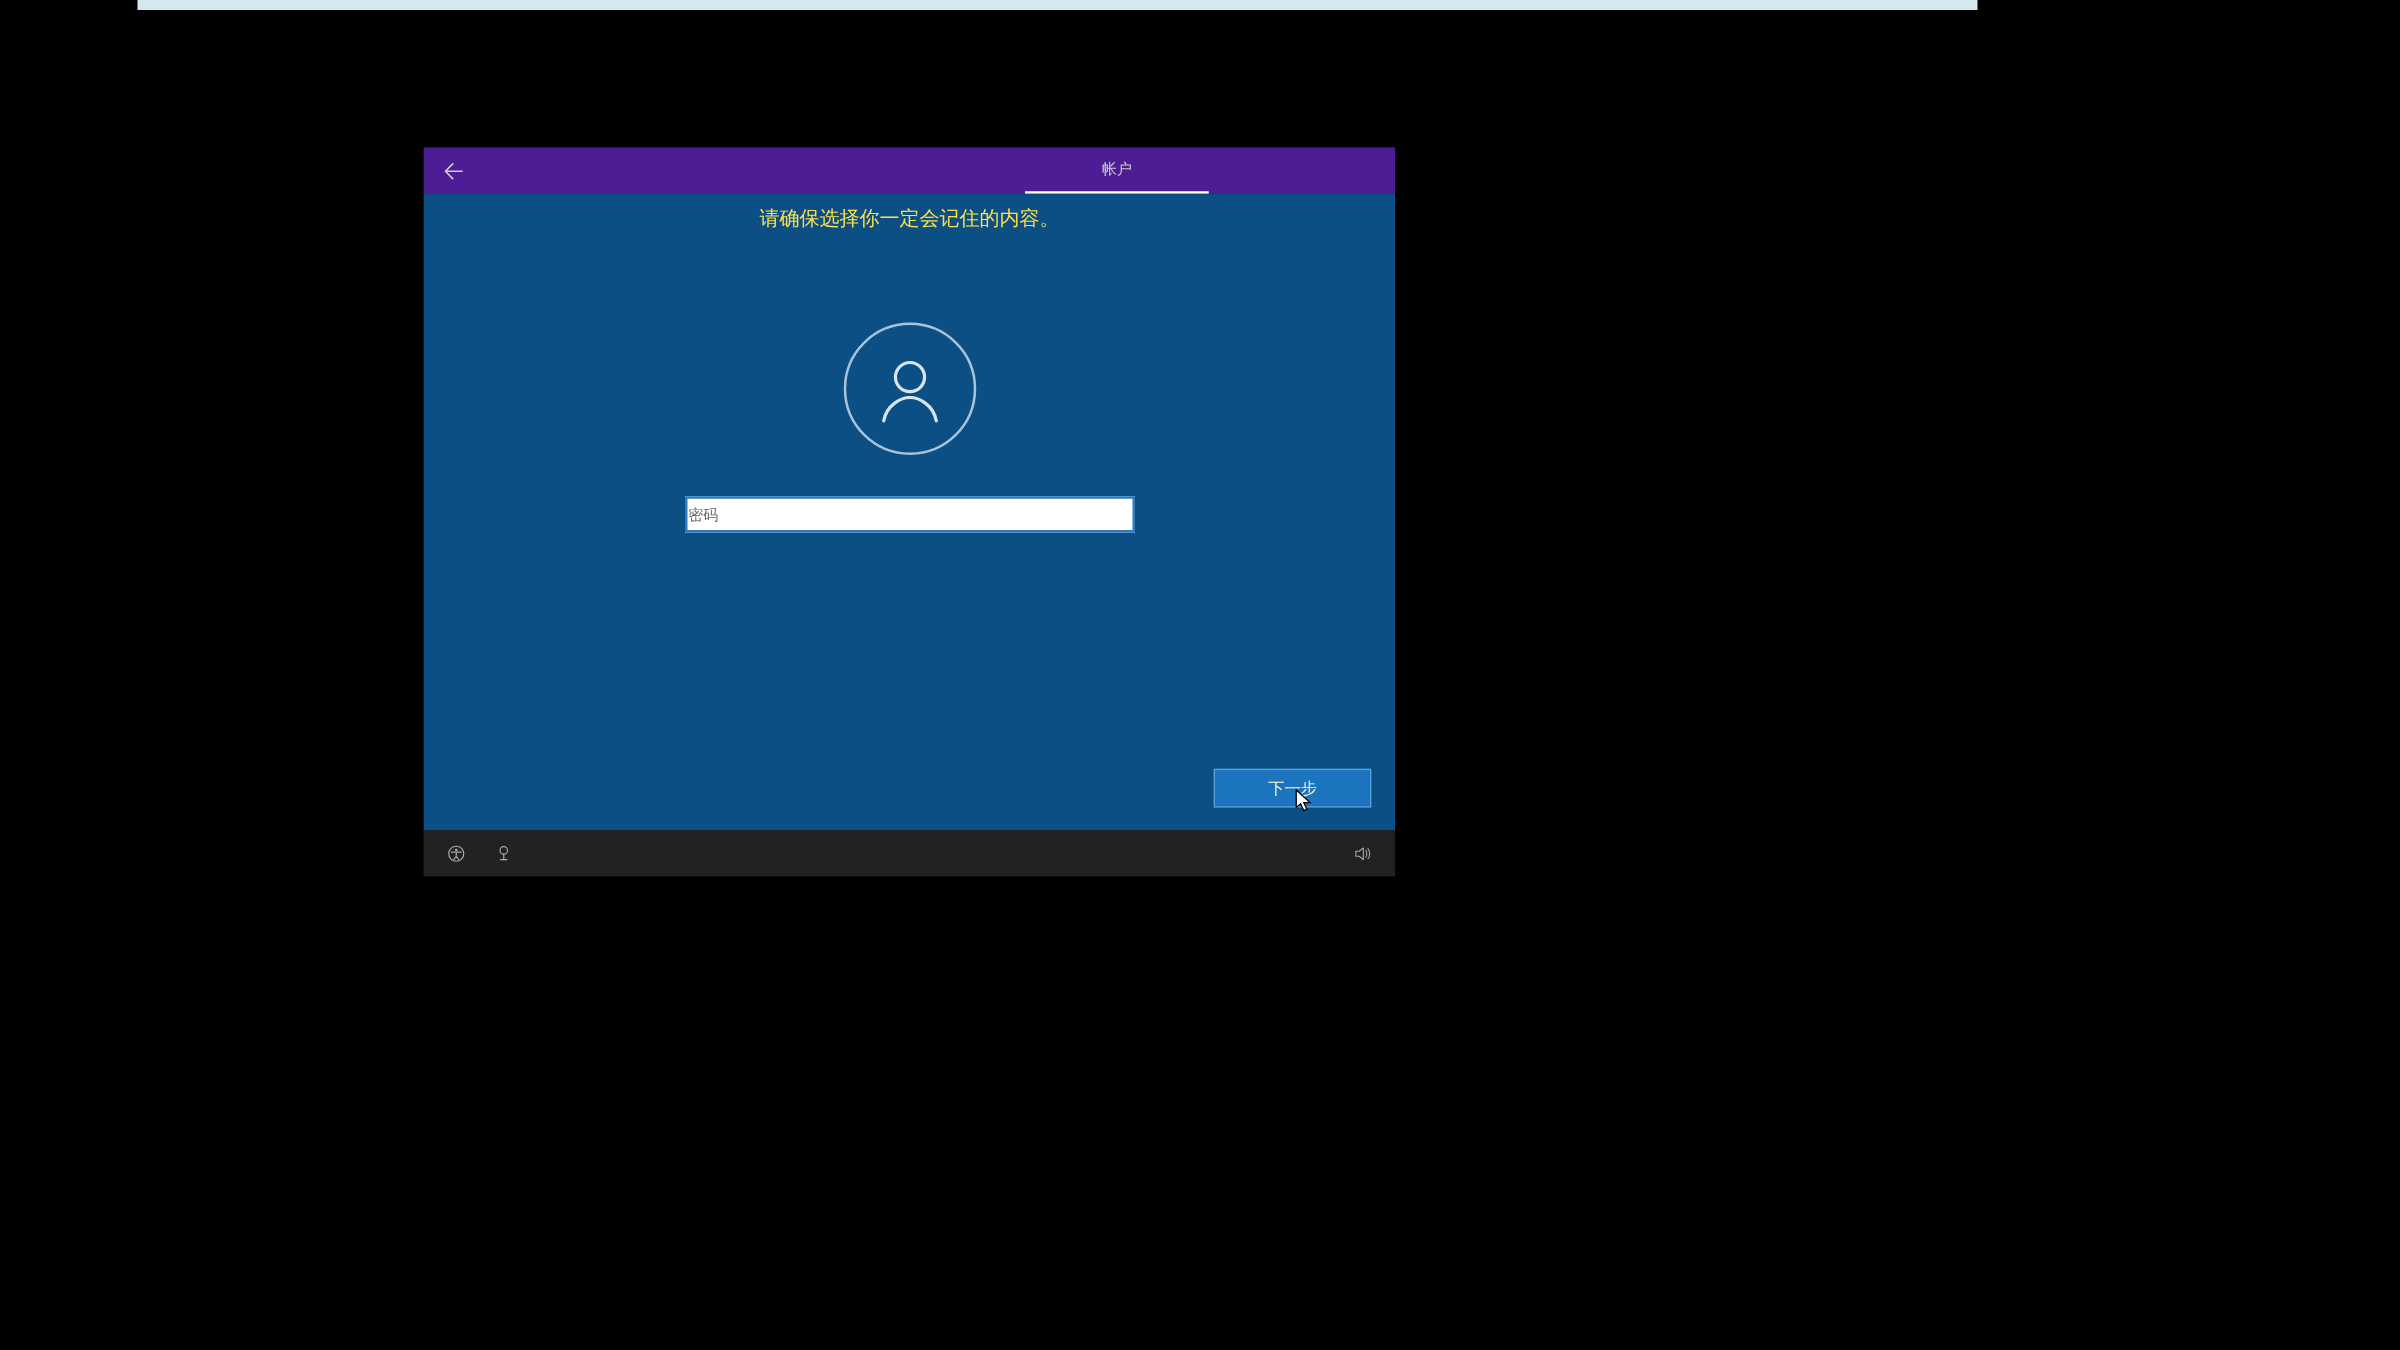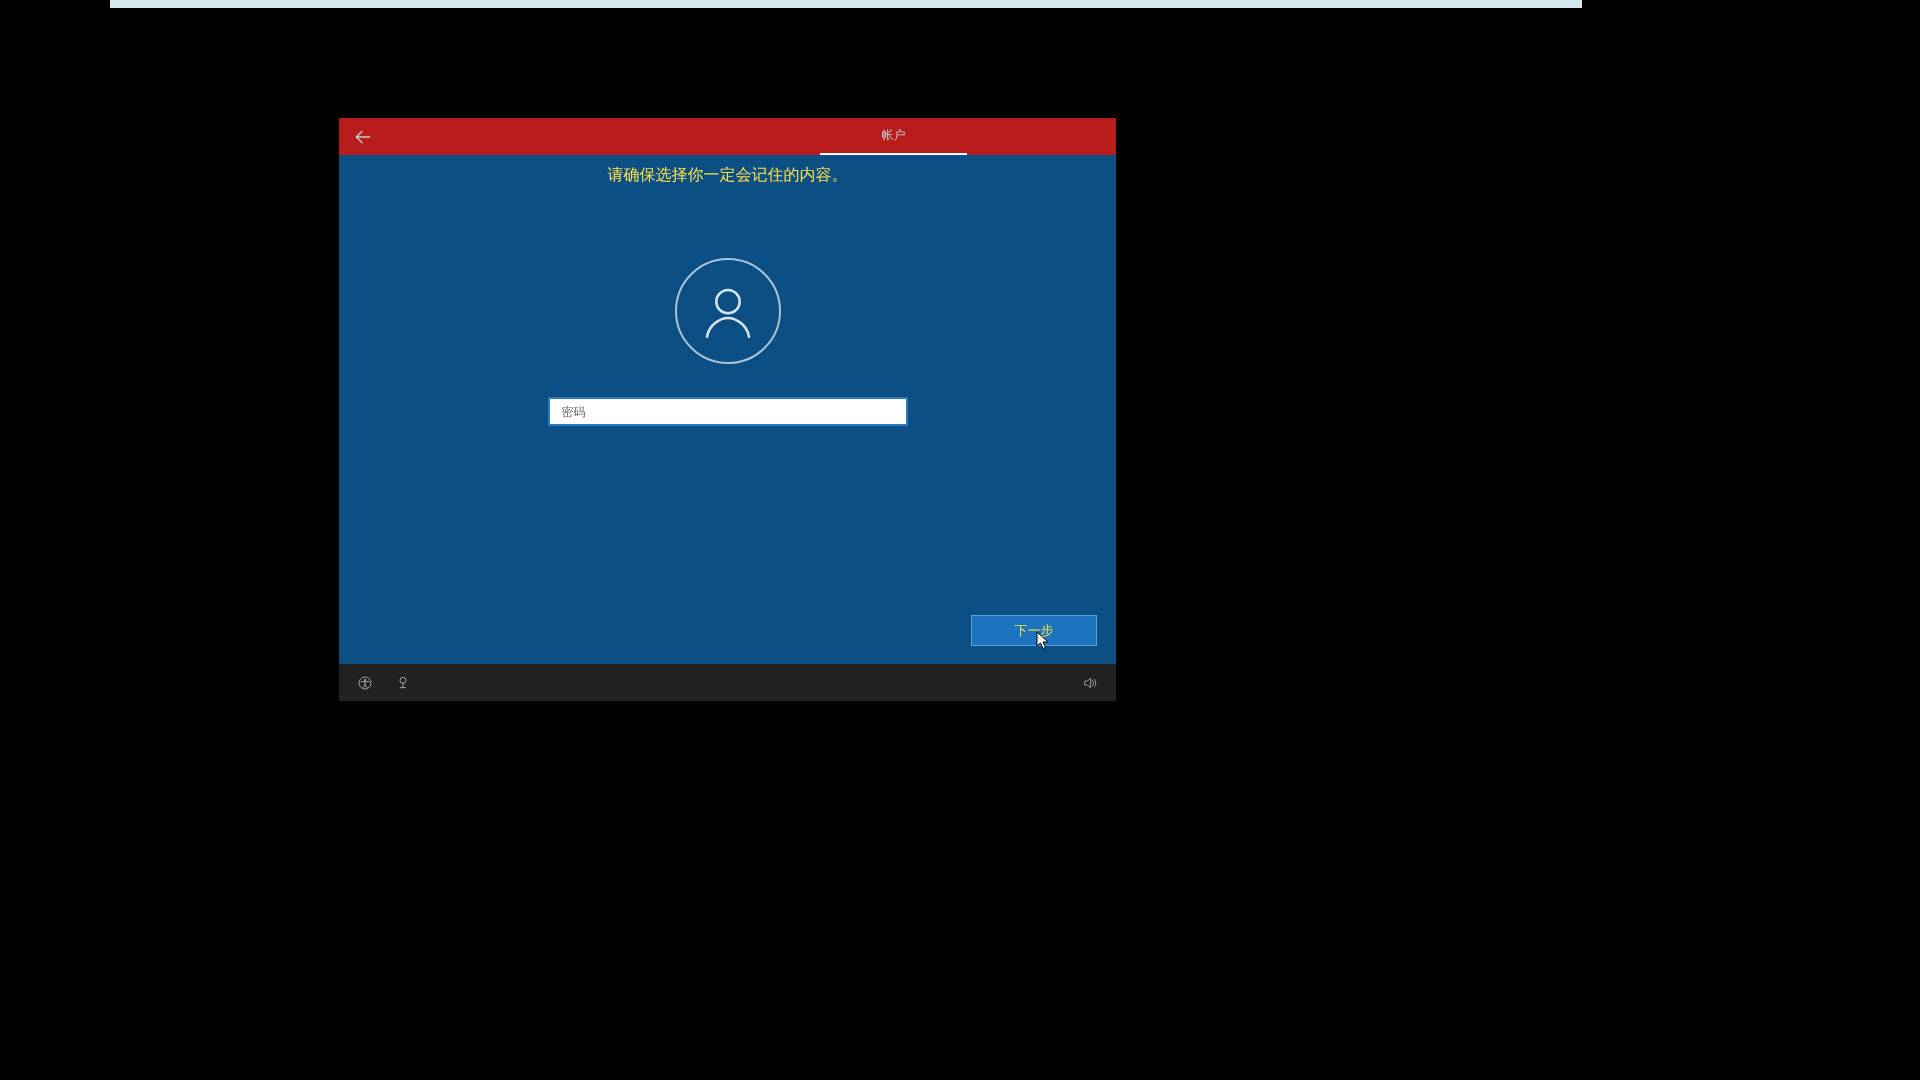--- a/index.html
+++ b/index.html
@@ -18,21 +18,21 @@
     position: absolute;
     top: 118px;
     left: 339px;
     width: 777px;
     height: 583px;
     background: #222;
   }
   
   .titlebar {
     height: 37px;
-    background: #b91c1c;
+    background: #4c1d95;
     display: flex;
     align-items: center;
     position: relative;
   }
   
   .back-btn {
     width: 48px;
     height: 37px;
     display: flex;
     align-items: center;
@@ -101,36 +101,36 @@
     justify-content: center;
   }
   .avatar-circle svg { width: 56px; height: 56px; }
   
   .password-input {
     margin-top: 33px;
     width: 360px;
     height: 29px;
     background: #fff;
     border: 2px solid #2a7bbf;
-    padding: 0 12px;
+    padding: 0 1px;
     font-size: 12px;
     color: #333;
     outline: none;
   }
   .password-input::placeholder { color: #666; }
   
   .next-btn {
     position: absolute;
     right: 19px;
     bottom: 18px;
     width: 126px;
     height: 31px;
     background: #1b74bd;
     border: 1px solid #5aa2d8;
-    color: #fde047;
+    color: #fef9c3;
     font-size: 13px;
     cursor: pointer;
     display: flex;
     align-items: center;
     justify-content: center;
   }
   
   .bottombar {
     position: absolute;
     bottom: 0;

